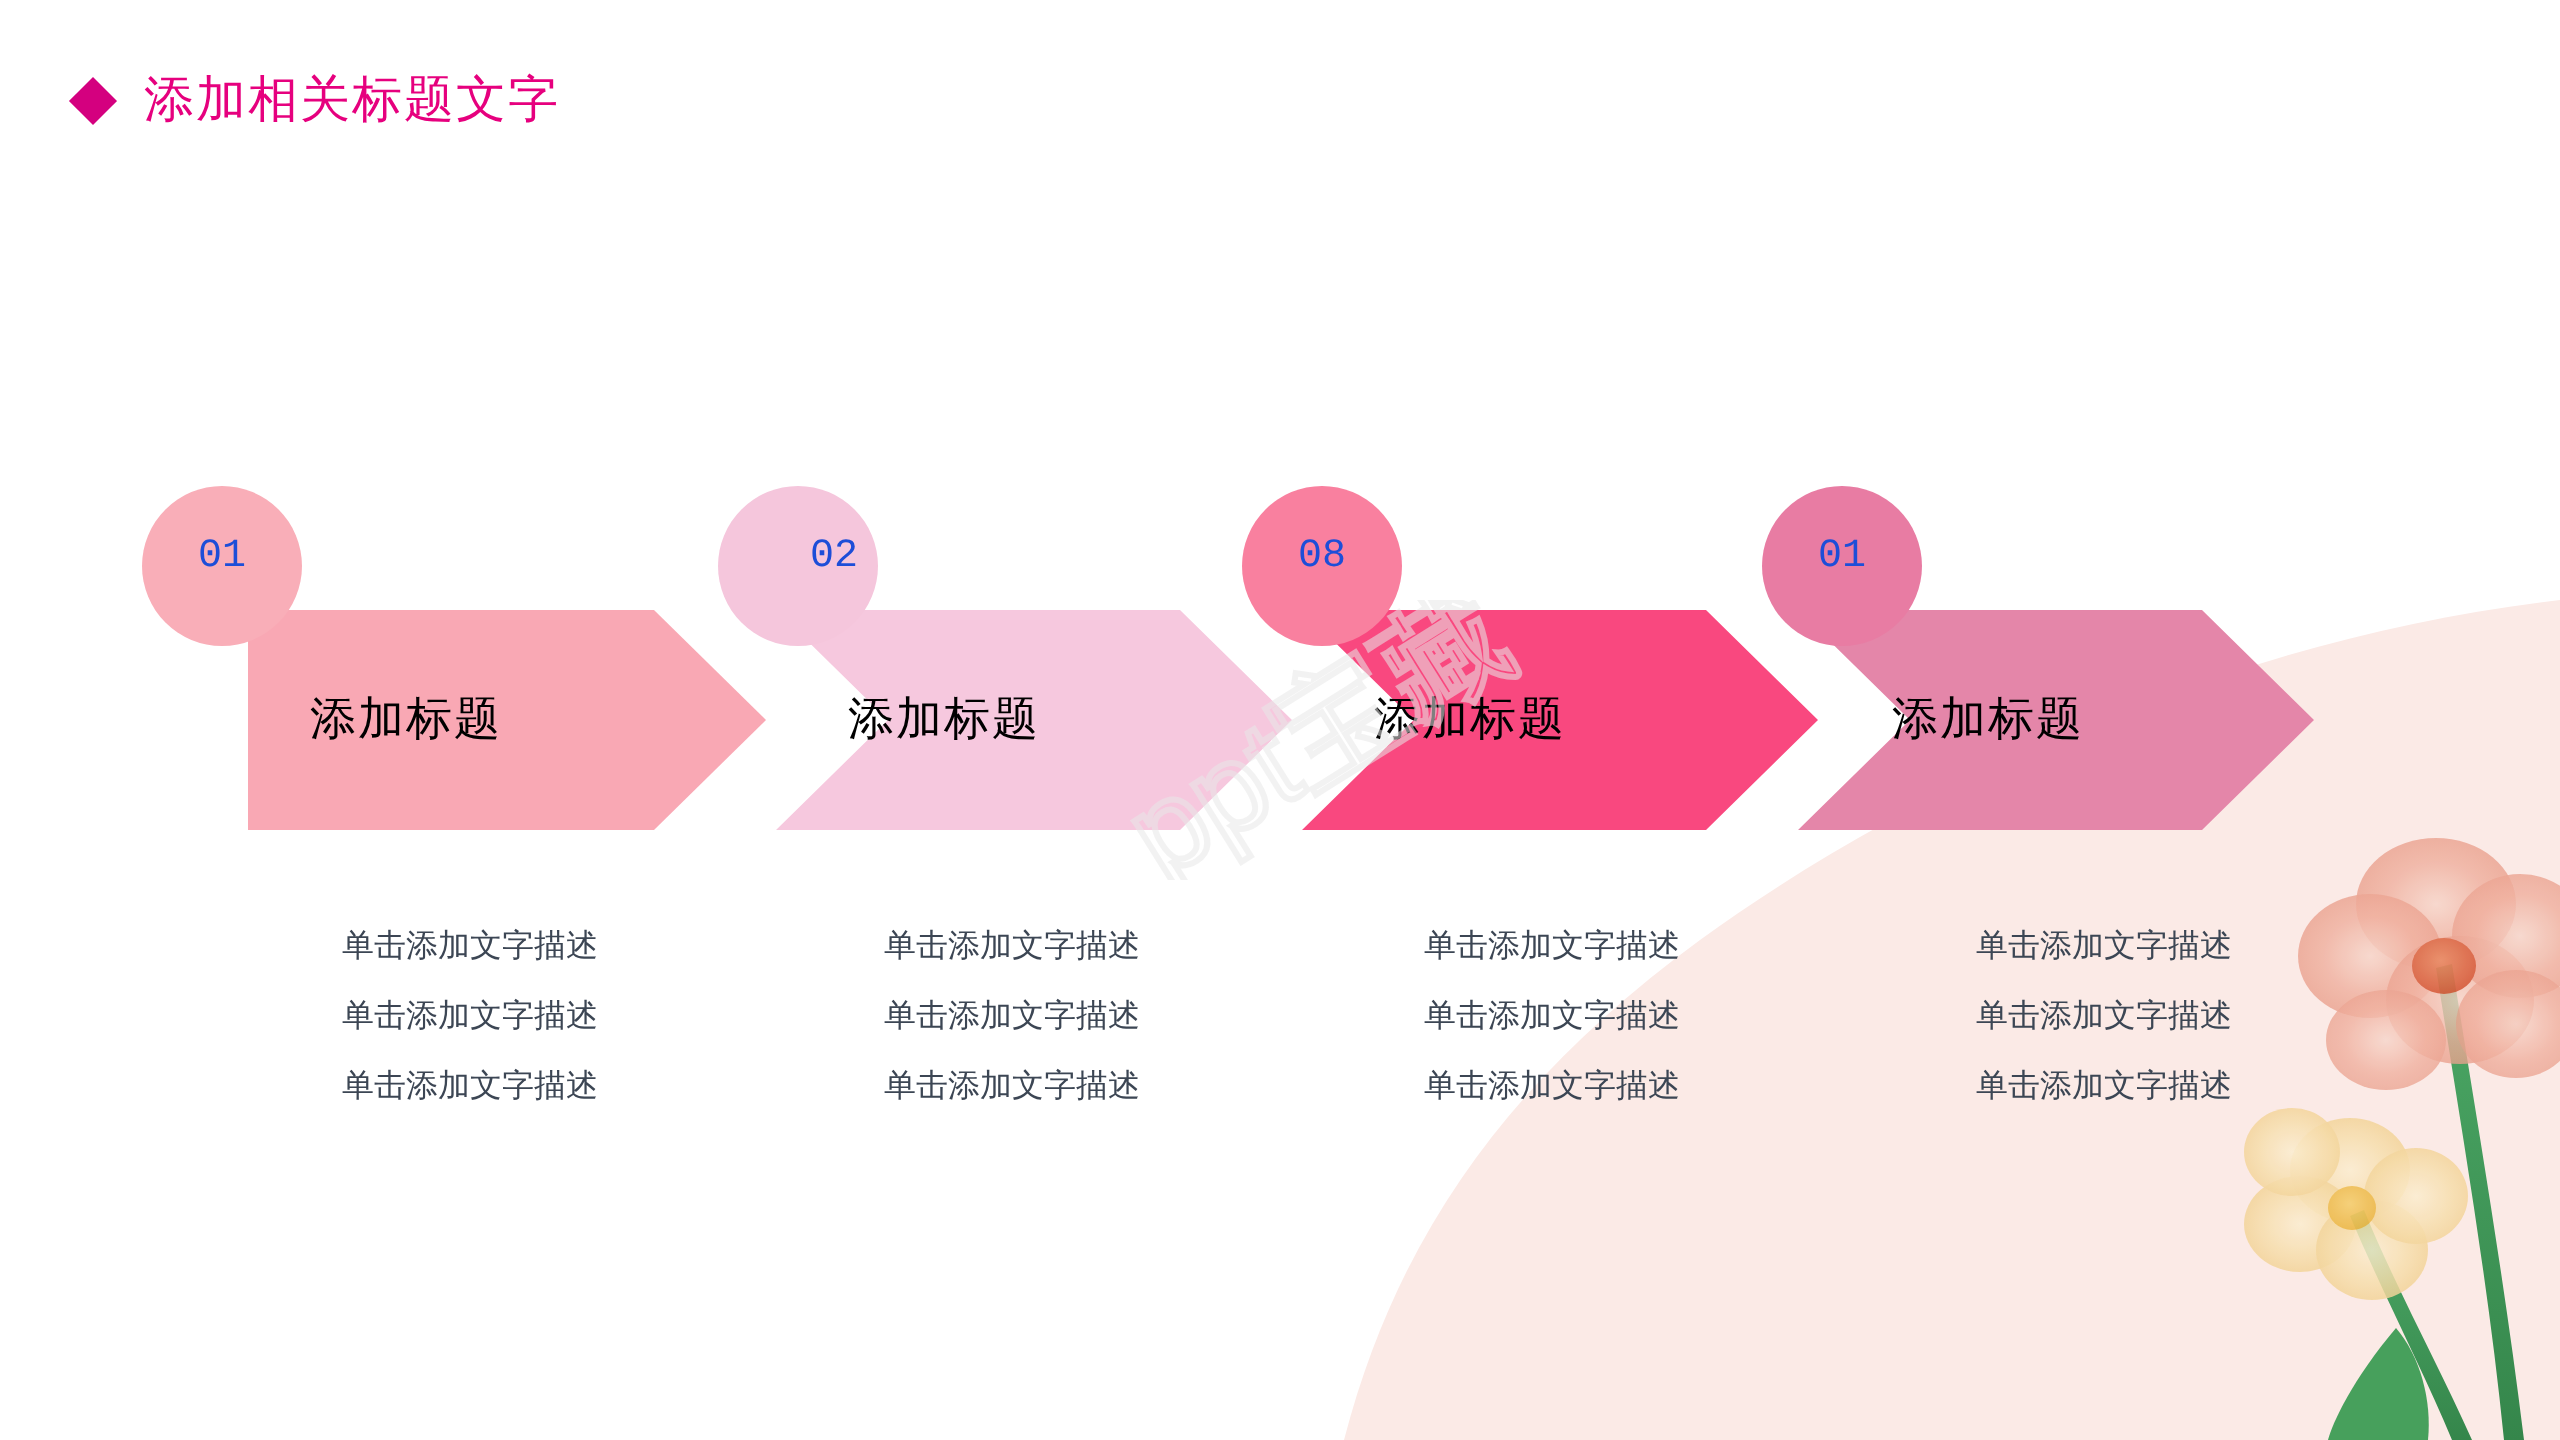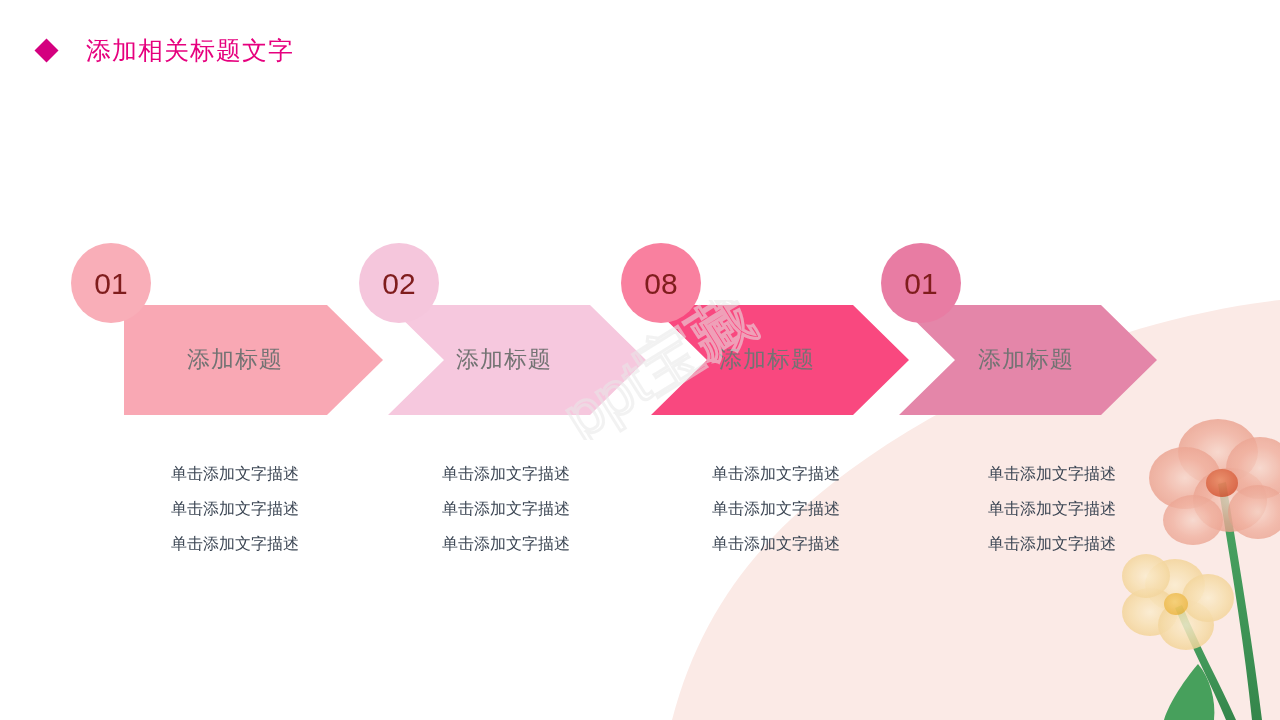--- a/index.html
+++ b/index.html
@@ -37,21 +37,20 @@
   }
 
   
   .title-row {
     position: absolute;
     left: 38px;
     top: 32px;
     display: flex;
     align-items: center;
     height: 36px;
-    gap: 14px;
   }
   .title-diamond {
     width: 17px;
     height: 17px;
     transform: rotate(45deg);
     flex: 0 0 auto;
   }
   .title-text {
     margin-left: 17px;
     font-size: 25px;
@@ -63,34 +62,34 @@
   
   .chev-layer {
     position: absolute;
     left: 0;
     top: 0;
     width: 1280px;
     height: 720px;
   }
   .chev-label {
     position: absolute;
-    color: #737373;
+    color: #000000;
     font-size: 23px;
     line-height: 1;
     white-space: nowrap;
     letter-spacing: 1px;
+  }
+  .badge-num {
+    position: absolute;
+    color: #1d4ed8;
+    font-size: 20px;
+    line-height: 1;
+    white-space: nowrap;
     text-align: center;
-  }
-  .badge-num {
-    position: absolute;
-    color: #7f1d1d;
-    font-size: 30px;
-    line-height: 1;
-    white-space: nowrap;
-    text-align: center;
+    font-family: Liberation Mono, monospace;
   }
 
   
   .desc-block {
     position: absolute;
     top: 456px;
     width: 260px;
     text-align: center;
     color: #3c4654;
     font-size: 16px;
@@ -191,21 +190,21 @@
 
     <path d="M 899 305 L 1101 305 L 1157 360 L 1101 415 L 899 415 L 955 360 Z" fill="#E486A9"></path>
 
     <circle cx="111" cy="283" r="40" fill="#F9AEB8"></circle>
     <circle cx="399" cy="283" r="40" fill="#F5C6DC"></circle>
     <circle cx="661" cy="283" r="40" fill="#F9809F"></circle>
     <circle cx="921" cy="283" r="40" fill="#E87CA3"></circle>
   </svg>
 
   <div class="badge-num" style="left:81px; top:269px; width:60px;">01</div>
-  <div class="badge-num" style="left:369px; top:269px; width:60px;">02</div>
+  <div class="badge-num" style="left:369px; top:269px; width:60px;text-align:right;">02</div>
   <div class="badge-num" style="left:631px; top:269px; width:60px;">08</div>
   <div class="badge-num" style="left:891px; top:269px; width:60px;">01</div>
 
   <div class="chev-label" style="left:155px; top:348px; width:160px;">添加标题</div>
   <div class="chev-label" style="left:424px; top:348px; width:160px;">添加标题</div>
   <div class="chev-label" style="left:687px; top:348px; width:160px;">添加标题</div>
   <div class="chev-label" style="left:946px; top:348px; width:160px;">添加标题</div>
 
   <svg class="watermark" viewBox="0 0 260 140" width="260" height="140" aria-hidden="true">
     <text x="130" y="86" transform="rotate(-32 130 78)" text-anchor="middle" font-family="'Liberation Sans', sans-serif" font-size="62" fill="none" stroke="#E8E8E8" stroke-width="3">ppt宝藏</text>

